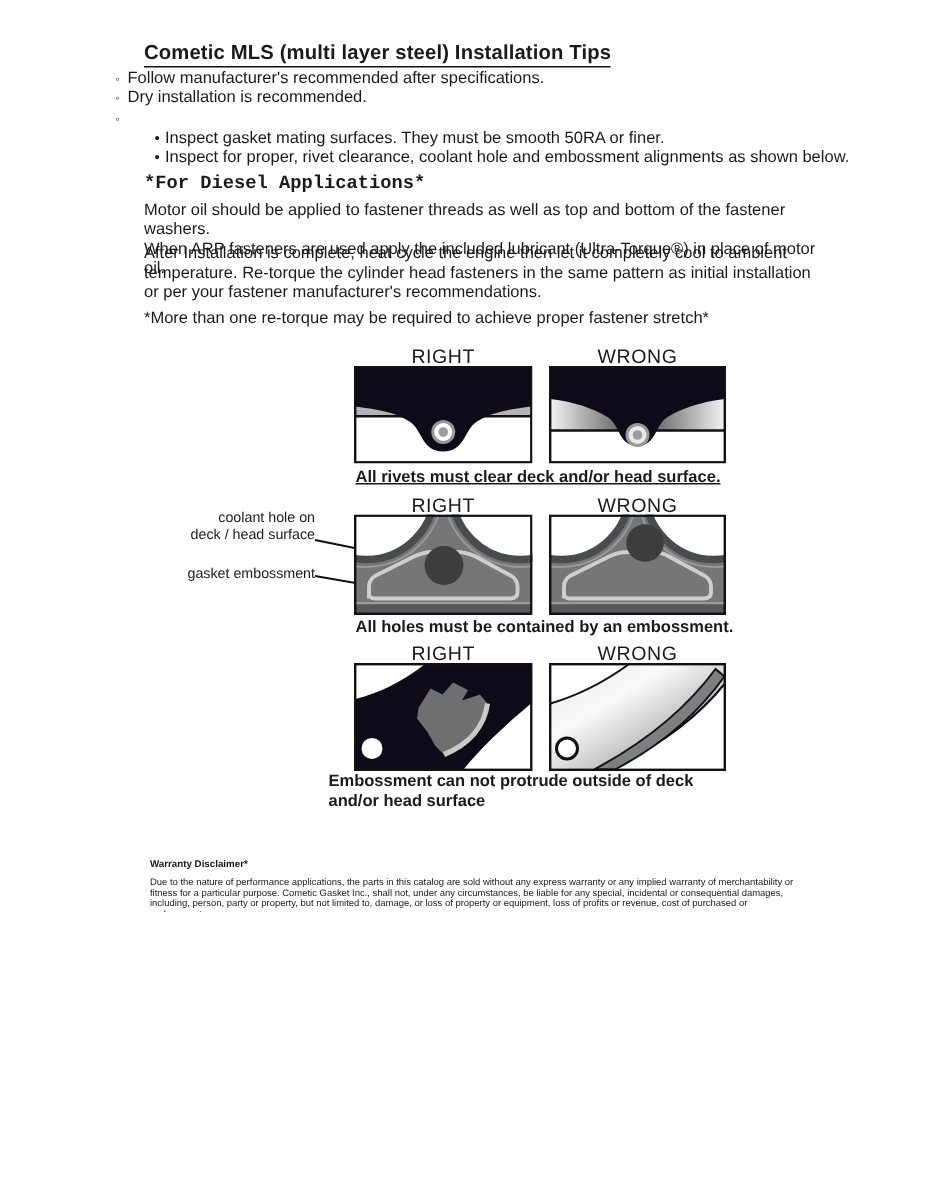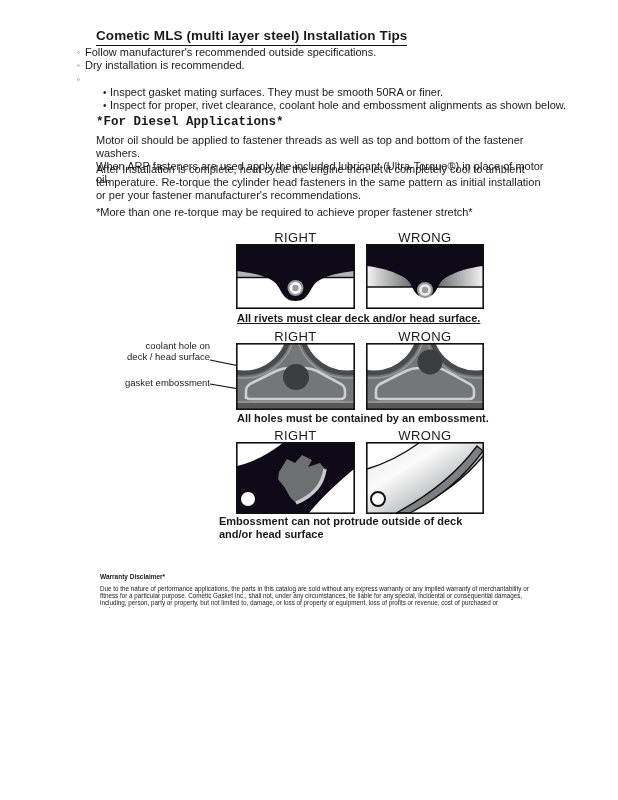--- a/index.html
+++ b/index.html
@@ -31,21 +31,21 @@
 
 <div class="page">
 
   <div class="abs" style="left:96px;top:26px;">
     <span class="title">Cometic MLS (multi layer steel) Installation Tips</span>
   </div>
 
   <div class="abs" style="left:77px;top:46px;">
     <div class="b-line">
       <span class="m1">◦</span>
-      <span>Follow manufacturer's recommended outside specifications.</span>
+      <span>Follow manufacturer's recommended after specifications.</span>
     </div>
     <div class="b-line">
       <span class="m1">◦</span>
       <span>Dry installation is recommended.</span>
     </div>
     <div class="b-line">
       <span class="m1">◦</span>
     </div>
     <div class="b-line sub">
       <span class="m2">•</span>

